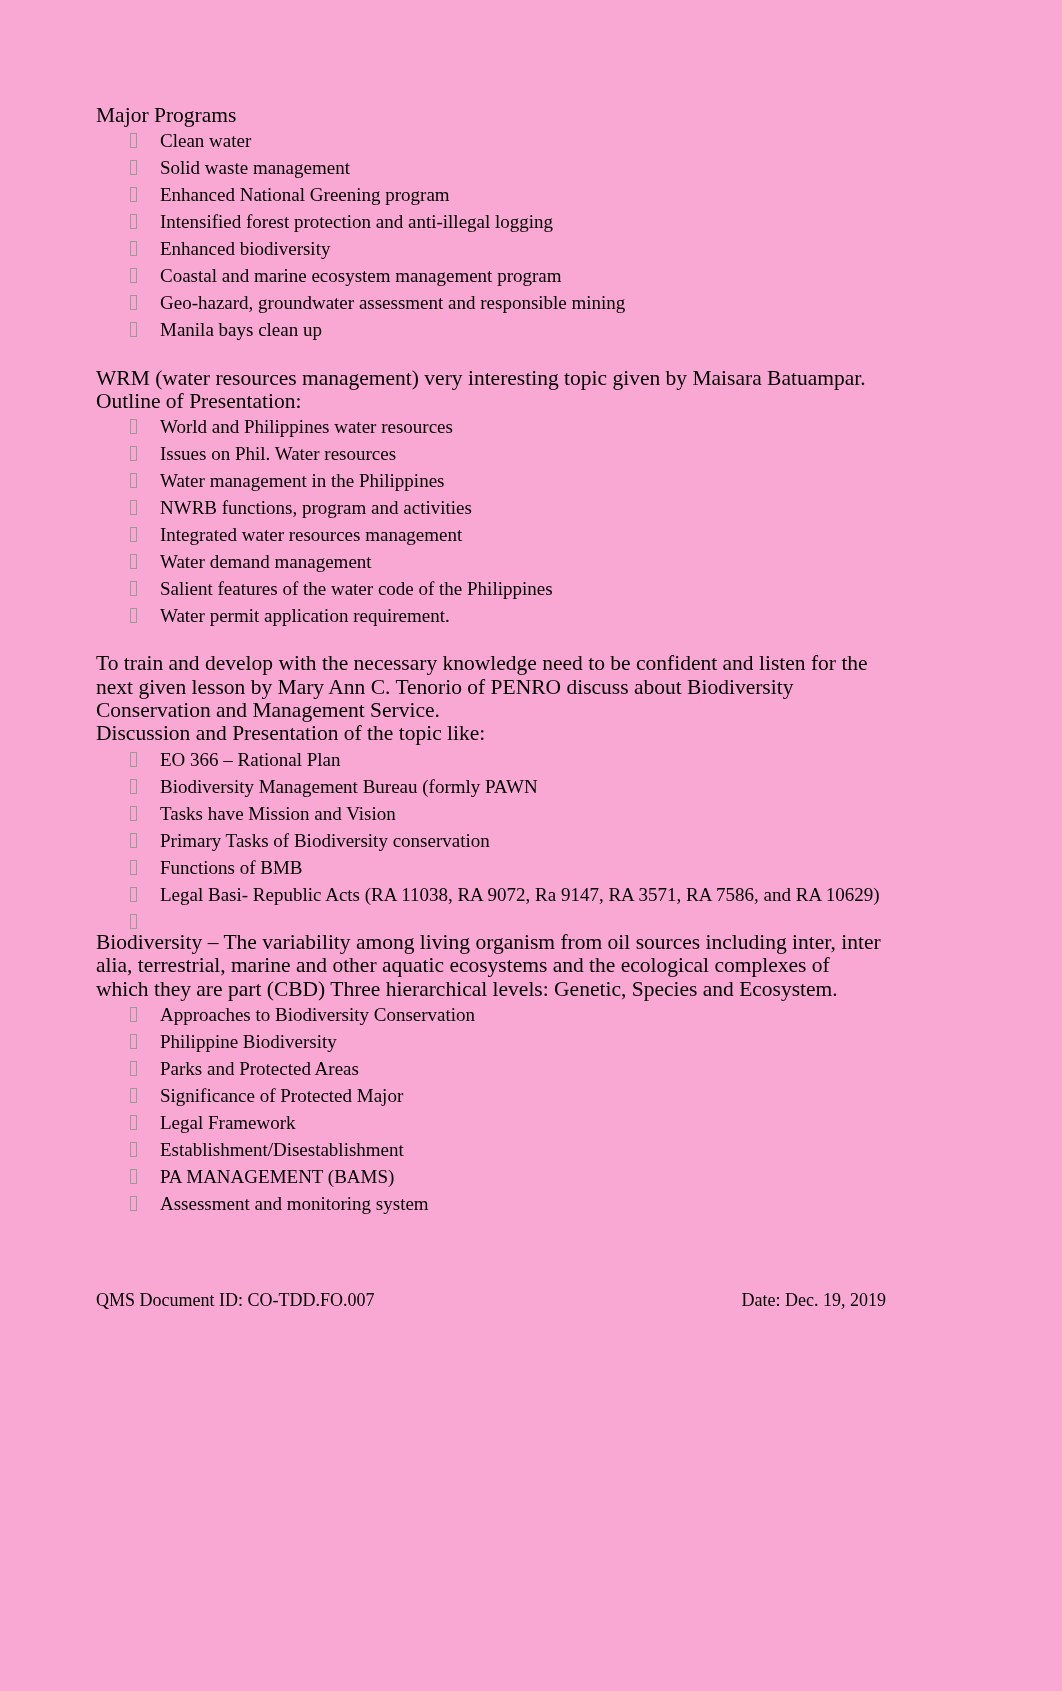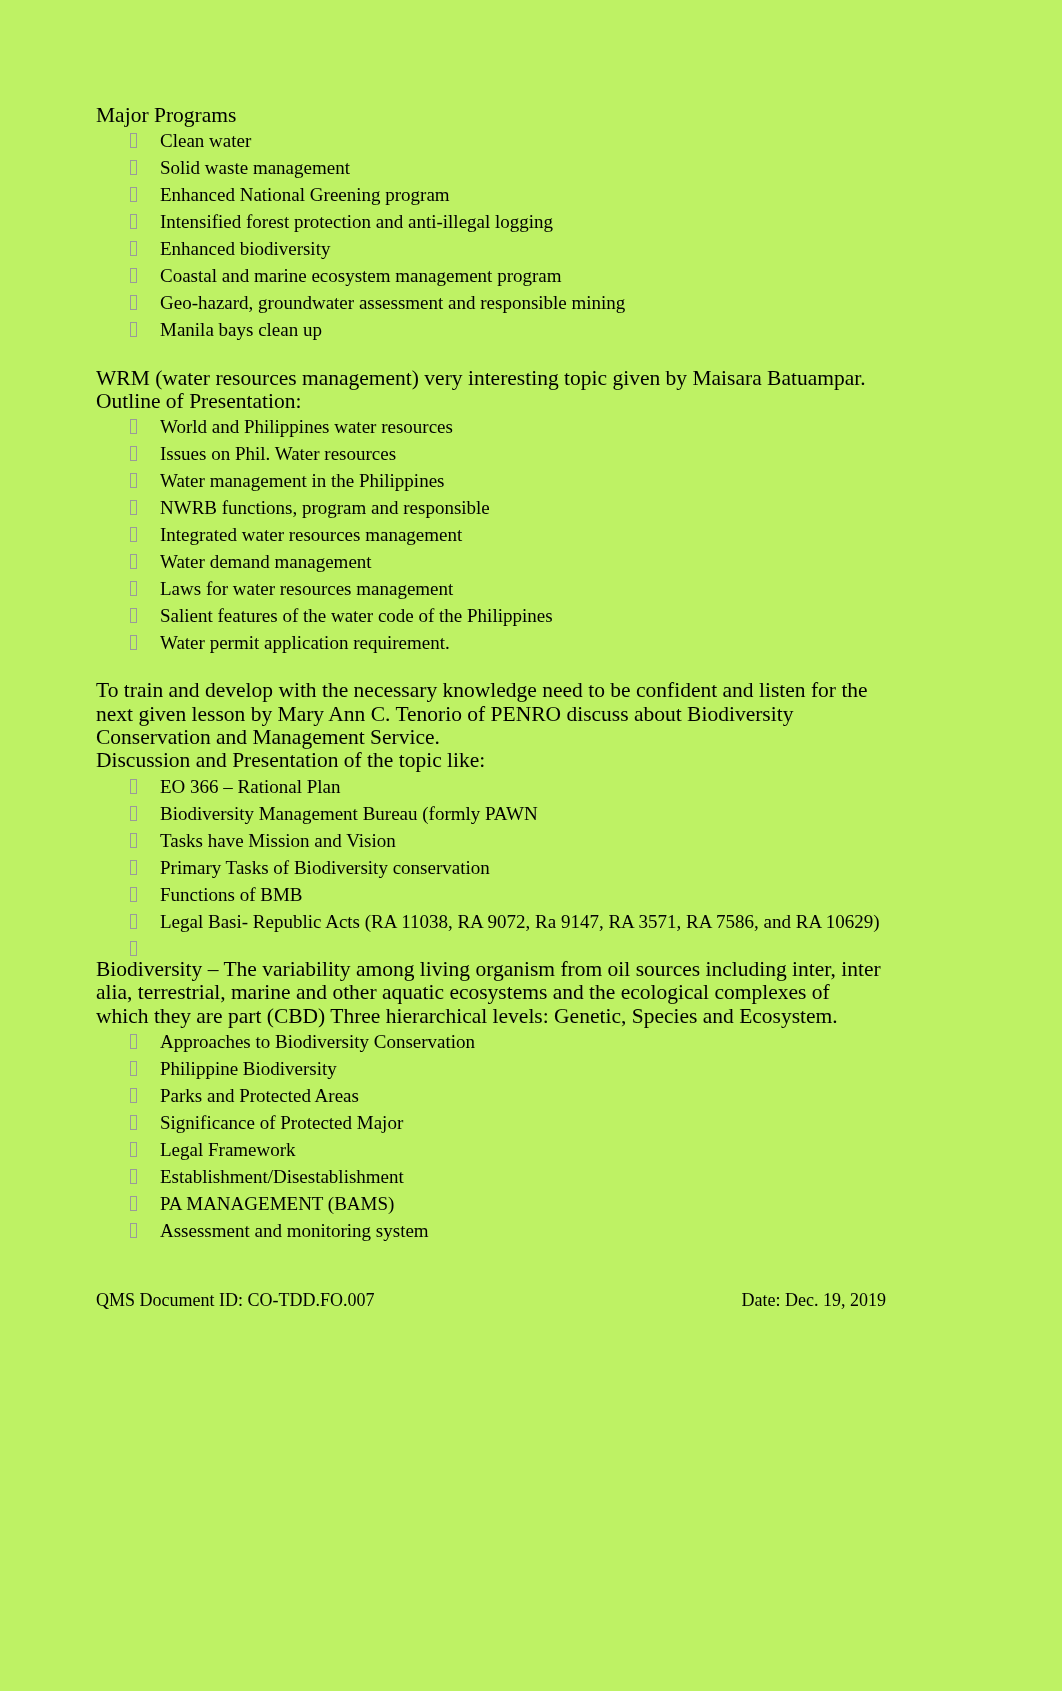--- a/index.html
+++ b/index.html
@@ -8,21 +8,21 @@
     background: #ffffff;
   }
   body {
     font-family: "Liberation Serif", "DejaVu Serif", serif;
     color: #000000;
   }
   .page {
     position: relative;
     width: 1062px;
     height: 1691px;
-    background: #bef264;
+    background: #f9a8d4;
     box-sizing: border-box;
     overflow: hidden;
   }
   .content {
     position: absolute;
     left: 96px;
     top: 104px;
     width: 790px;
   }
   .para {
@@ -99,24 +99,23 @@
 
     <div class="spacer"></div>
 
     <div>
       <p class="para para-block">WRM (water resources management) very interesting topic given by Maisara Batuampar.</p>
       <p class="para para-block">Outline of Presentation:</p>
       <ul class="bullets">
         <li><span class="tofu"></span><span class="li-text">World and Philippines water resources</span></li>
         <li><span class="tofu"></span><span class="li-text">Issues on Phil. Water resources</span></li>
         <li><span class="tofu"></span><span class="li-text">Water management in the Philippines</span></li>
-        <li><span class="tofu"></span><span class="li-text">NWRB functions, program and responsible</span></li>
+        <li><span class="tofu"></span><span class="li-text">NWRB functions, program and activities</span></li>
         <li><span class="tofu"></span><span class="li-text">Integrated water resources management</span></li>
         <li><span class="tofu"></span><span class="li-text">Water demand management</span></li>
-        <li><span class="tofu"></span><span class="li-text">Laws for water resources management</span></li>
         <li><span class="tofu"></span><span class="li-text">Salient features of the water code of the Philippines</span></li>
         <li><span class="tofu"></span><span class="li-text">Water permit application requirement.</span></li>
       </ul>
     </div>
 
     <div class="spacer"></div>
 
     <div>
       <p class="para para-block">To train and develop with the necessary knowledge need to be confident and listen for the next given lesson by Mary Ann C. Tenorio of PENRO discuss about Biodiversity Conservation and Management Service.</p>
       <p class="para para-block">Discussion and Presentation of the topic like:</p>

